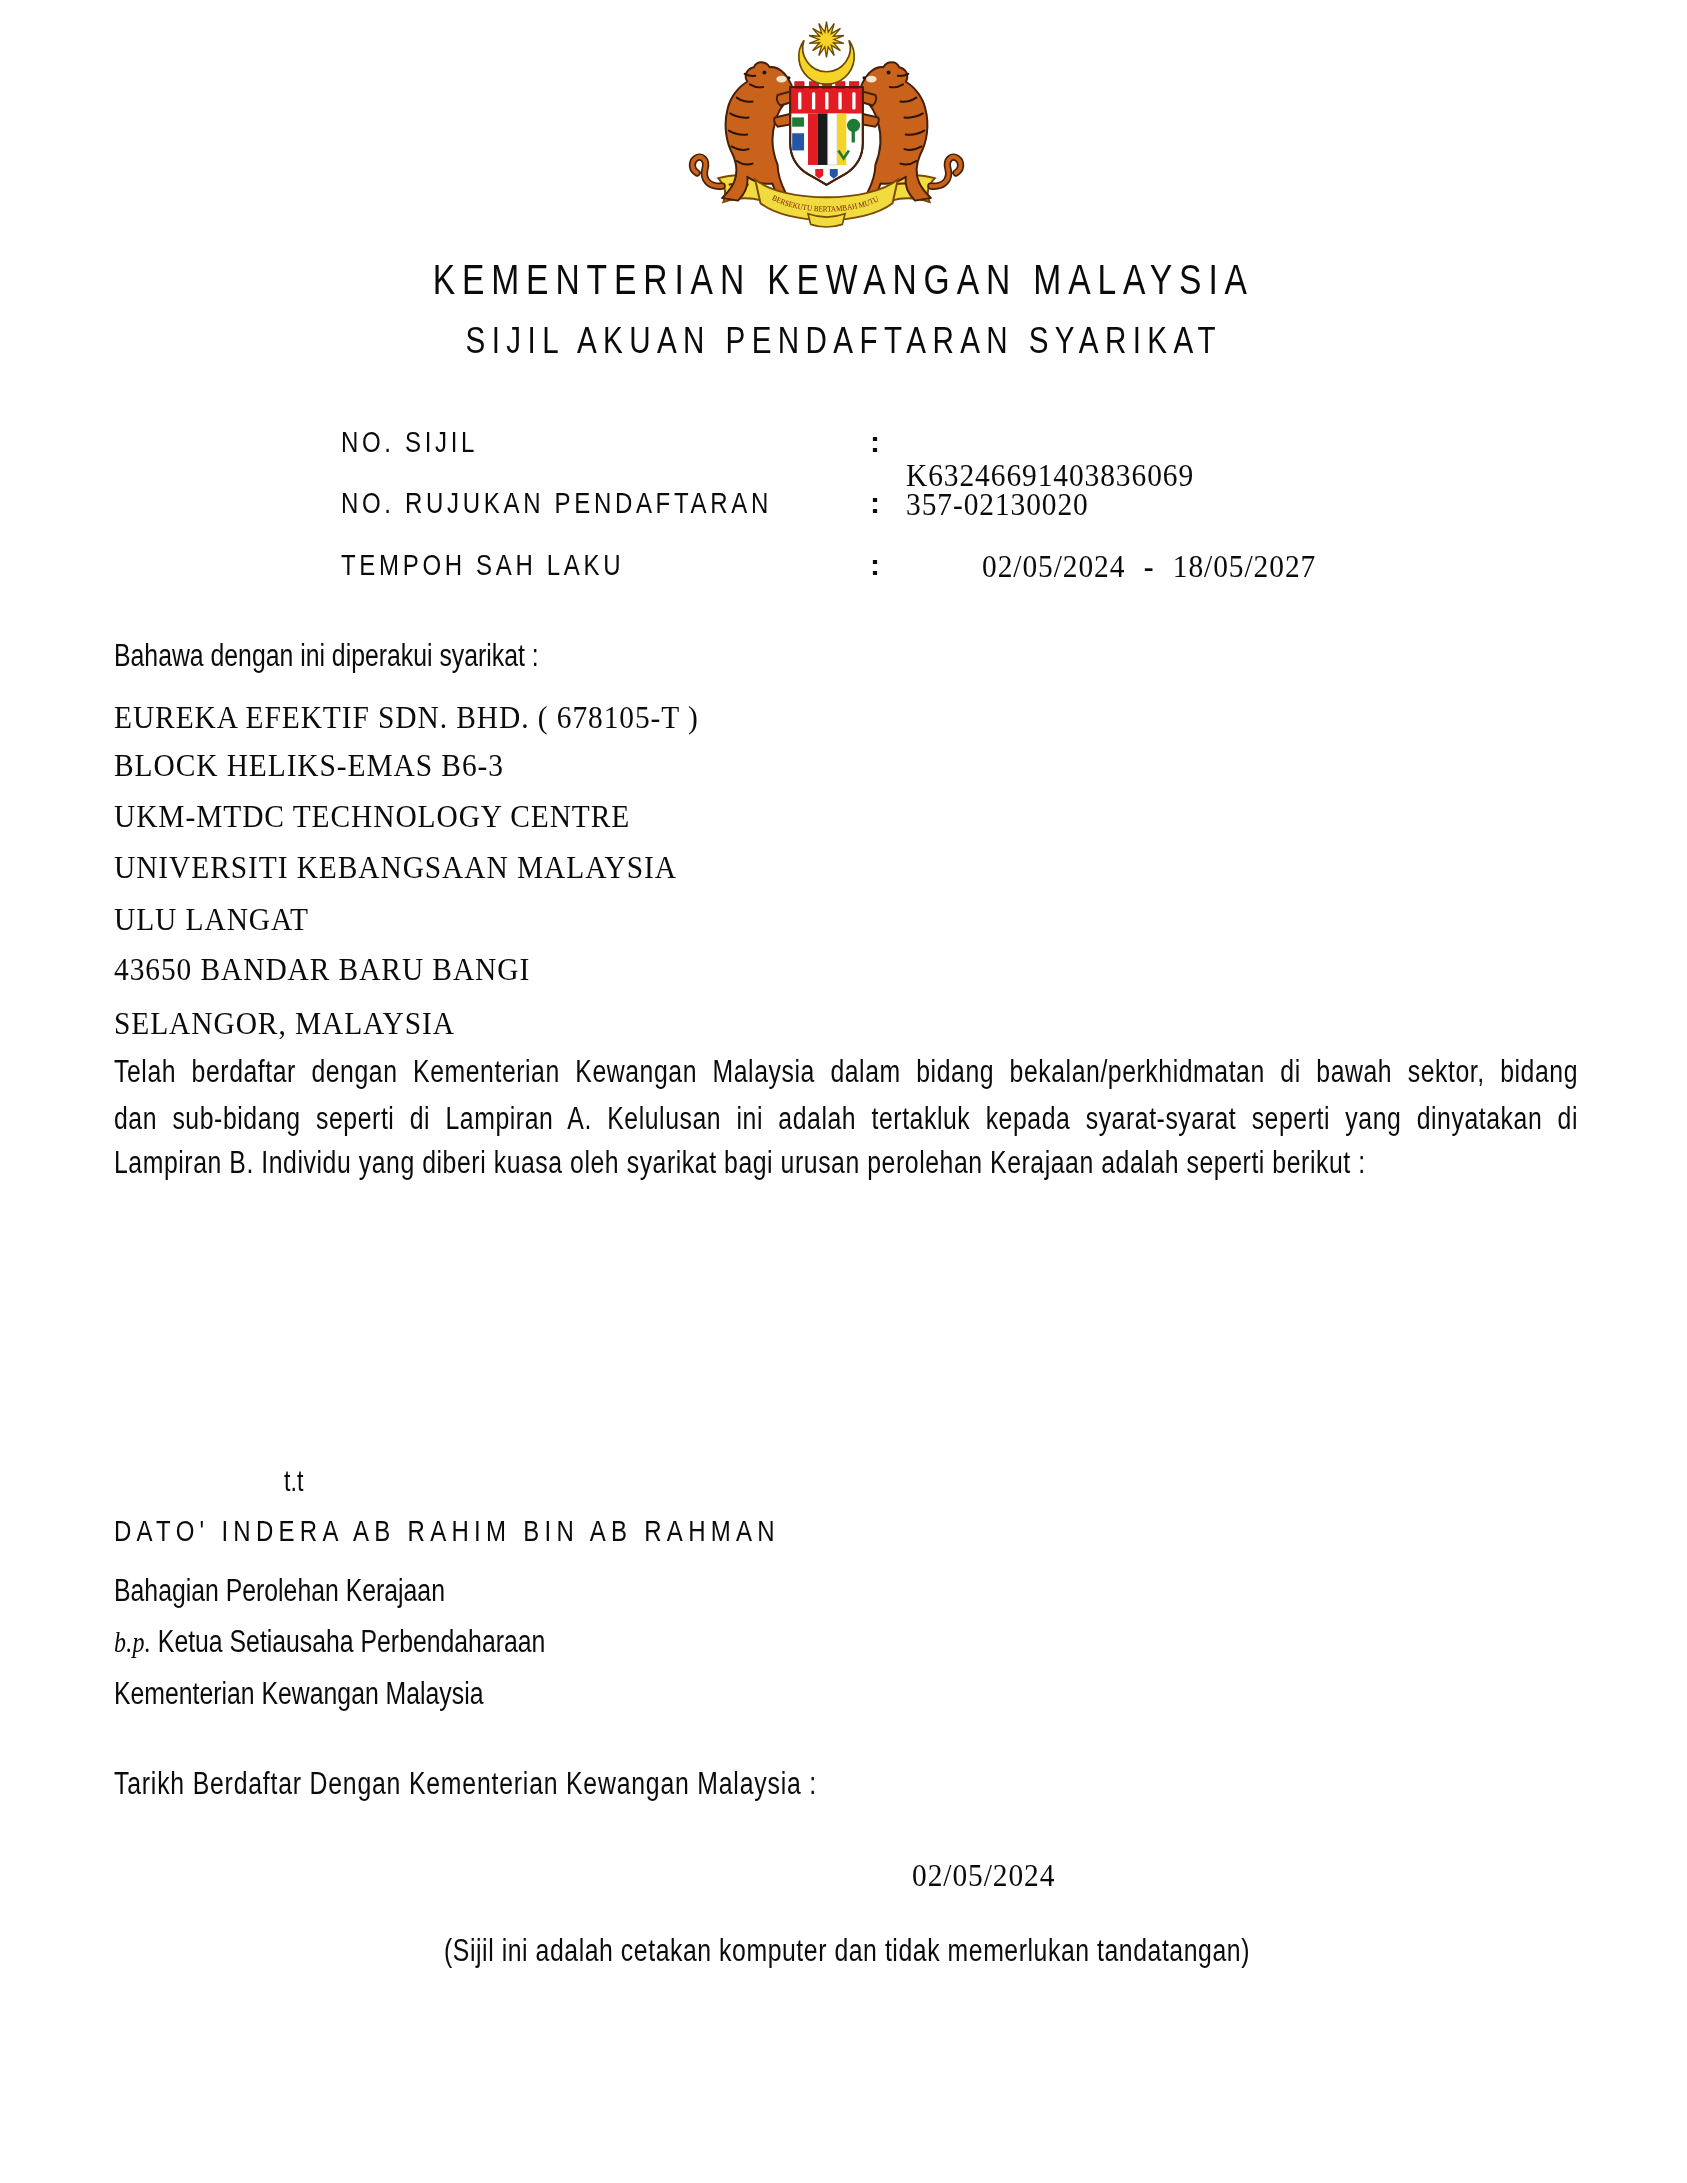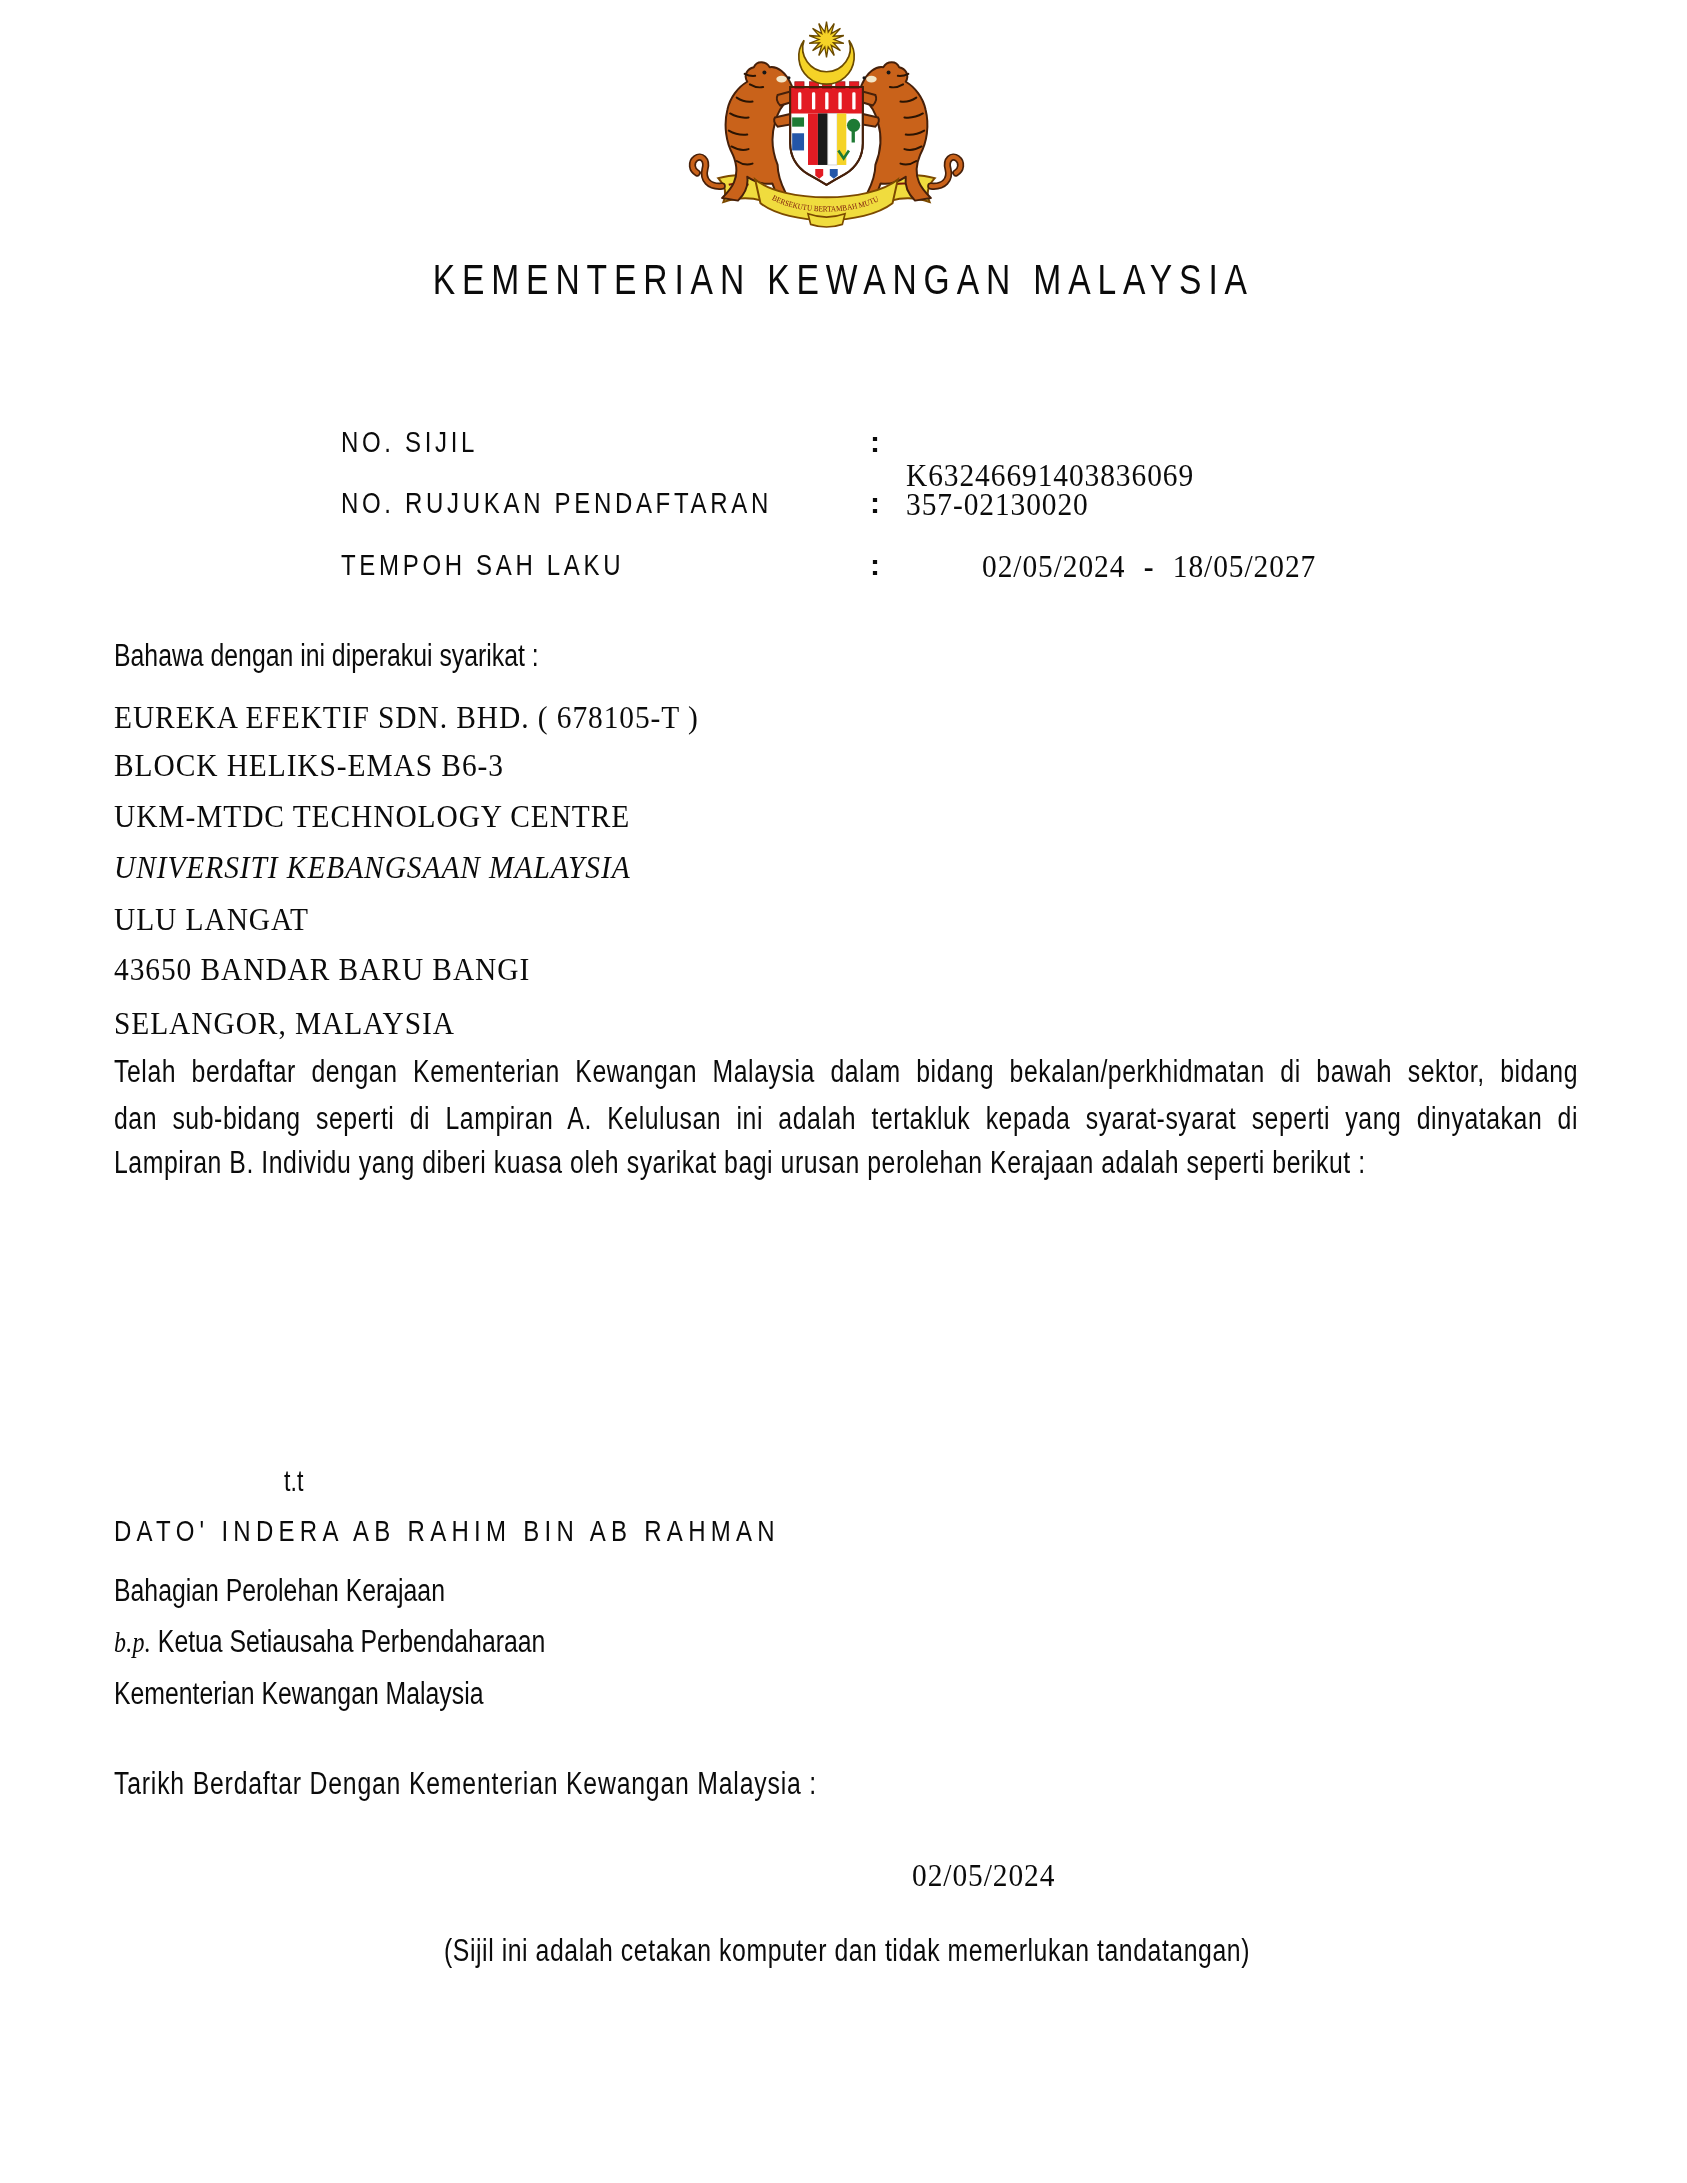--- a/index.html
+++ b/index.html
@@ -111,20 +111,23 @@
       <path id="mottoPath" d="M130,266 C172,296 268,296 310,266" fill="none"></path>
       <text font-family="Liberation Serif, serif" font-size="12" fill="#7b150c">
         <textPath href="#mottoPath" xlink:href="#mottoPath" startOffset="8" textLength="168" lengthAdjust="spacingAndGlyphs">BERSEKUTU BERTAMBAH MUTU</textPath>
       </text>
     </g>
   </svg>
 
   <div class="abs center-row" style="top:259px;">
     <span class="cxc sans t1">KEMENTERIAN KEWANGAN MALAYSIA</span>
   </div>
+  <div class="abs center-row" style="top:322px;">
+    <span class="cxc sans t2">SIJIL AKUAN PENDAFTARAN SYARIKAT</span>
+  </div>
 
   <div class="abs" style="left:0;top:427px;width:1657px;height:33px;">
     <span class="abs" style="left:341px;"><span class="cx sans lbl">NO. SIJIL</span></span>
     <span class="abs" style="left:870px;"><span class="sans colon">:</span></span>
     <span class="abs" style="left:906px;margin-top:32px;"><span class="sx serif val">K63246691403836069</span></span>
   </div>
 
   <div class="abs" style="left:0;top:488px;width:1687px;height:33px;">
     <span class="abs" style="left:341px;"><span class="cx sans lbl">NO. RUJUKAN PENDAFTARAN</span></span>
     <span class="abs" style="left:870px;"><span class="sans colon">:</span></span>
@@ -145,21 +148,21 @@
 
   <div class="abs" style="left:114px;top:701px;">
     <span class="sx serif addr">EUREKA EFEKTIF SDN. BHD. ( 678105-T )</span>
   </div>
   <div class="abs" style="left:114px;top:749px;">
     <span class="sx serif addr">BLOCK HELIKS-EMAS B6-3</span>
   </div>
   <div class="abs" style="left:114px;top:800px;">
     <span class="sx serif addr">UKM-MTDC TECHNOLOGY CENTRE</span>
   </div>
-  <div class="abs" style="left:114px;top:851px;font-style:italic;">
+  <div class="abs" style="left:114px;top:851px;">
     <span class="sx serif addr">UNIVERSITI KEBANGSAAN MALAYSIA</span>
   </div>
   <div class="abs" style="left:114px;top:903px;">
     <span class="sx serif addr">ULU LANGAT</span>
   </div>
   <div class="abs" style="left:114px;top:953px;">
     <span class="sx serif addr">43650 BANDAR BARU BANGI</span>
   </div>
   <div class="abs" style="left:114px;top:1007px;">
     <span class="sx serif addr">SELANGOR, MALAYSIA</span>

